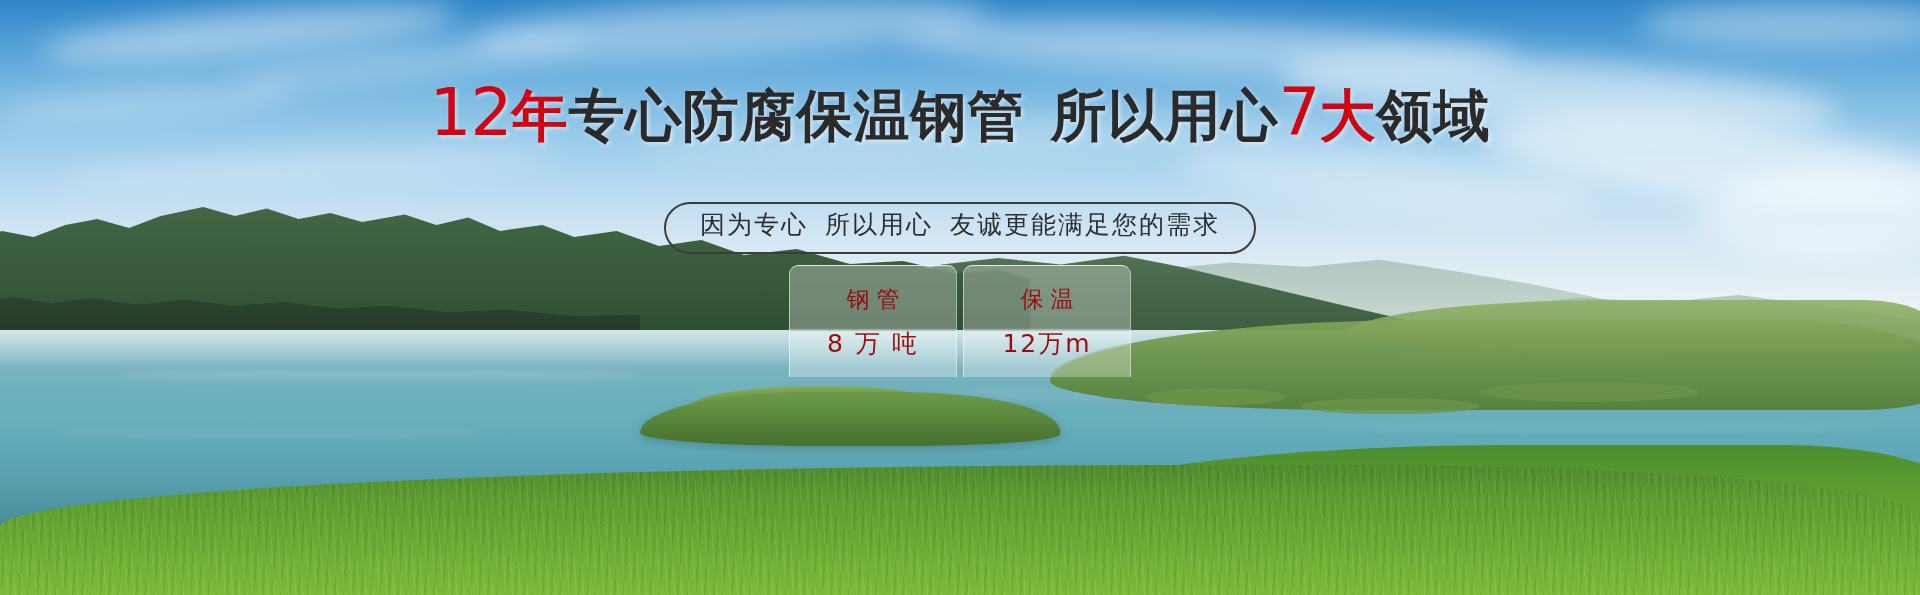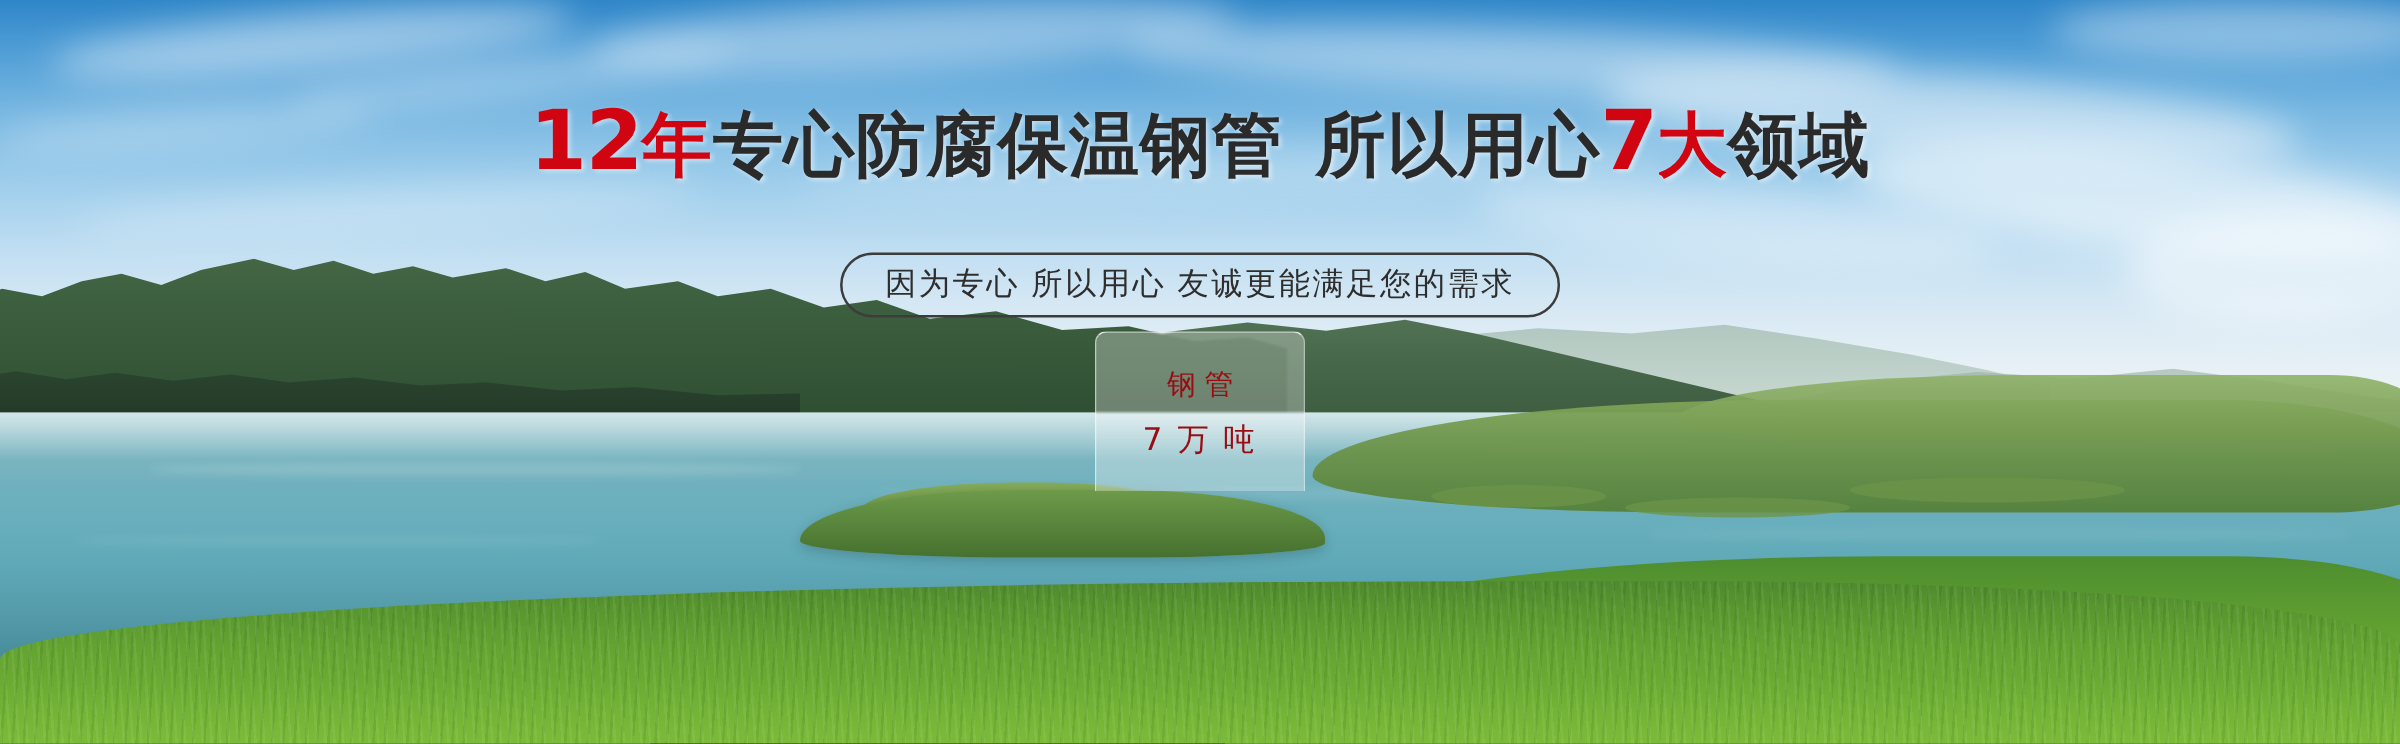--- a/index.html
+++ b/index.html
@@ -201,46 +201,46 @@
     font-size:56px;
     line-height:62px;
     letter-spacing:1px;
     white-space:nowrap;
     color:#2a2a2a;
     text-shadow:2px 2px 4px rgba(255,255,255,.55);
   }
   .headline .num {
     color:#d00511;
     font-size:66px;
-    font-weight:bold;
+    font-weight:normal;
     letter-spacing:-1px;
   }
   .headline .red { color:#d00511; }
   .headline .gap { display:inline-block; width:26px; }
 
   .subpill {
     position:absolute; top:202px; left:50%; transform:translateX(-50%);
     border:2px solid #3c3c3c;
     border-radius:26px;
     padding:7px 34px 9px 34px;
     font-size:25px;
     line-height:32px;
     color:#2e2e2e;
     white-space:nowrap;
     letter-spacing:2px;
-    font-family:Liberation Sans, sans-serif;
+    font-family:Liberation Mono, monospace;
     background:transparent;
   }
 
   .cards {
     position:absolute; top:265px; left:50%; transform:translateX(-50%);
     display:flex; gap:6px;
   }
   .card {
-    width:168px; height:128px;
+    width:168px; height:112px;
     background:rgba(255,255,255,.30);
     border-top:1px solid rgba(255,255,255,.80);
     border-left:1px solid rgba(255,255,255,.55);
     border-right:1px solid rgba(255,255,255,.40);
     border-bottom:none;
     border-radius:9px 9px 0 0;
     display:flex; flex-direction:column;
     align-items:center; justify-content:center;
     gap:12px;
     backdrop-filter:blur(1px);
@@ -309,20 +309,24 @@
     <div class="headline">
       <span class="num">12</span><span class="red">年</span><span>专心防腐保温钢管</span><span class="gap"></span><span>所以用心</span><span class="num">7</span><span class="red">大</span><span>领域</span>
     </div>
 
     <div class="subpill">因为专心 所以用心  友诚更能满足您的需求</div>
 
     <div class="cards">
 
       <div class="card">
         <div class="card-title">钢管</div>
-        <div class="card-value"><span>7 万 吨</span></div>
+        <div class="card-value"><span>8 万 吨</span></div>
       </div>
 
 
+      <div class="card">
+        <div class="card-title">保温</div>
+        <div class="card-value"><span>12万m</span></div>
+      </div>
 
     </div>
   </div>
 </div>
 
 </body></html>

